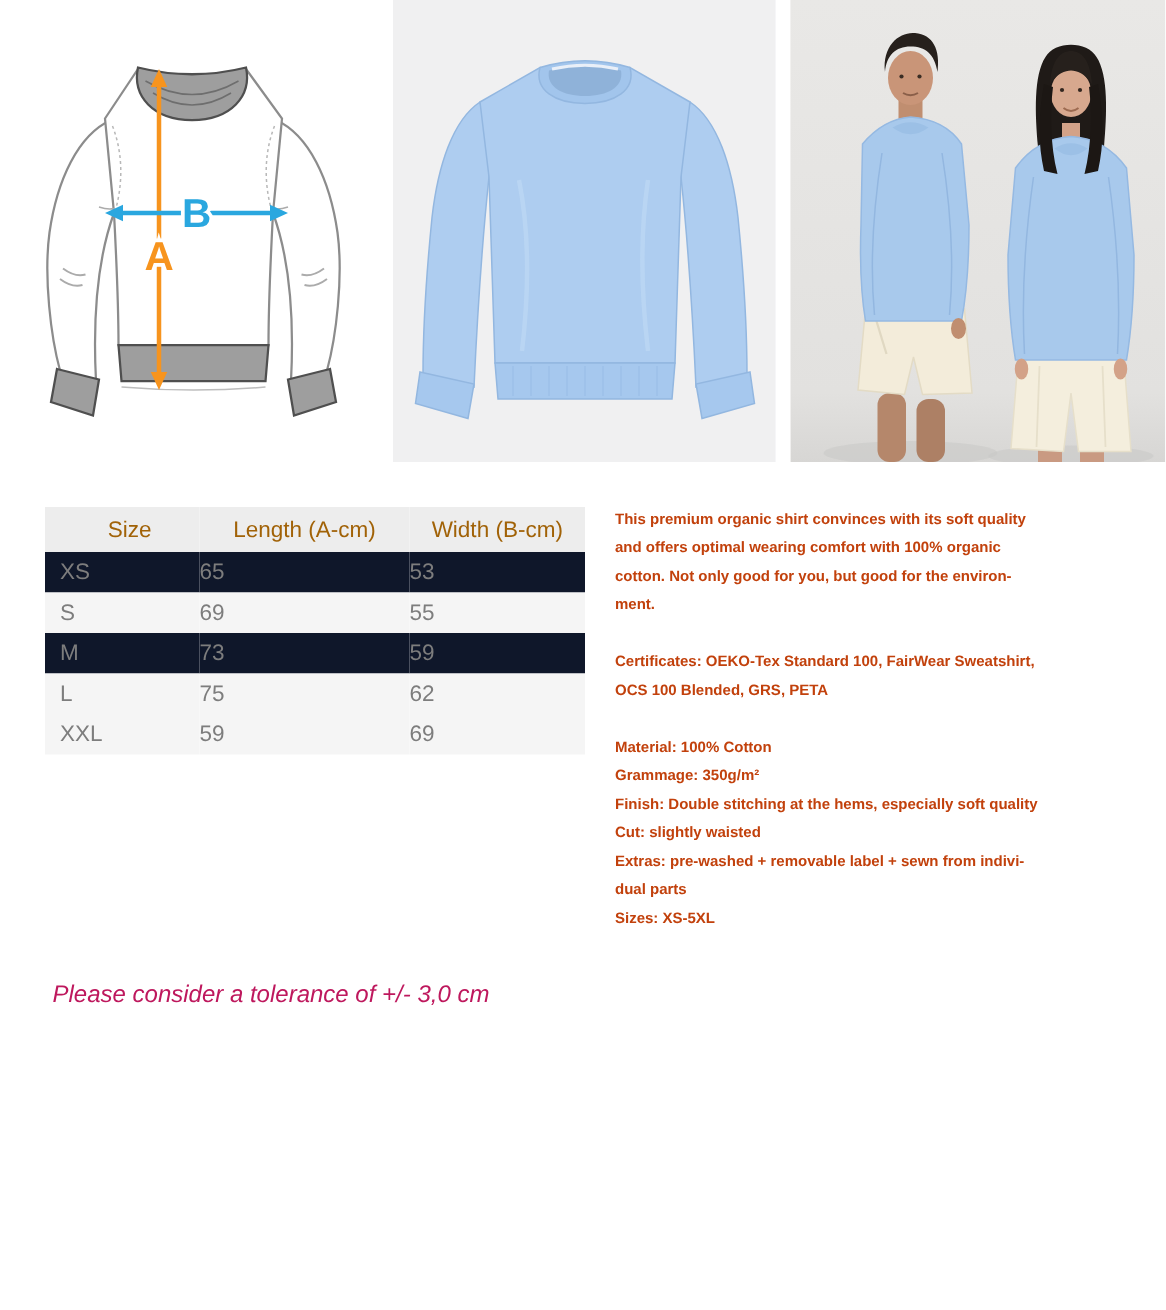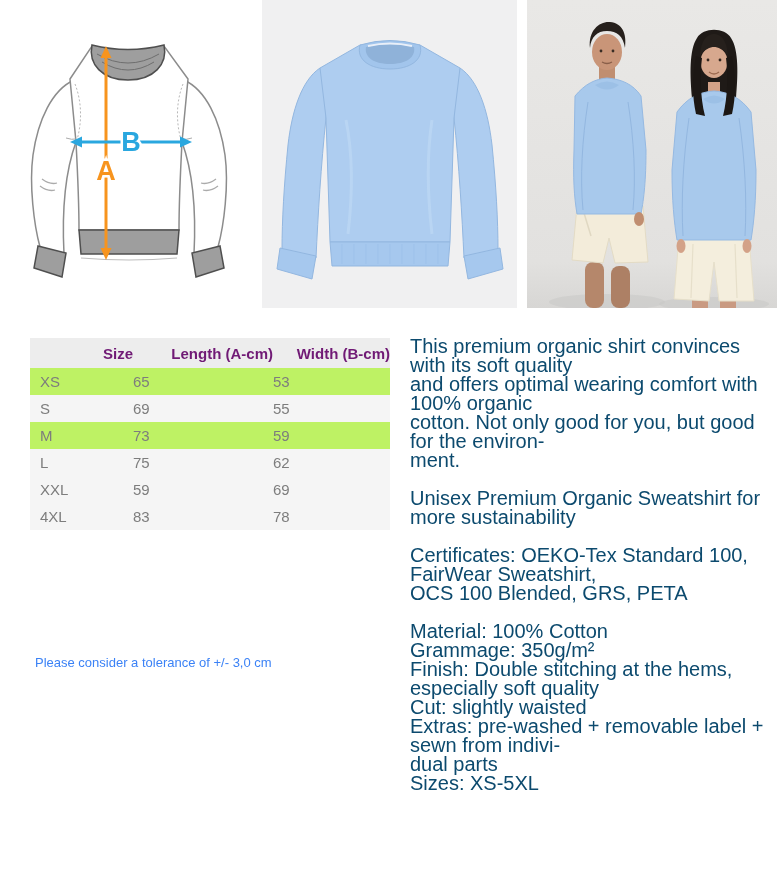--- a/index.html
+++ b/index.html
@@ -14,39 +14,39 @@
   .img-models  { left:527px; width:250px; background:#e7e6e4; }
   .img-box svg { display:block; width:100%; height:100%; }
 
   
   .size-table-wrap { position:absolute; left:30px; top:338px; width:360px; }
   table.size-table { border-collapse:collapse; width:360px; font-size:15px; table-layout:fixed; }
   table.size-table col.c1 { width:103px; }
   table.size-table col.c2 { width:140px; }
   table.size-table col.c3 { width:117px; }
   table.size-table th {
-    background:#ededed; color:#701a75; font-weight:700; text-align:right;
+    background:#ededed; color:#a16207; font-weight:400; text-align:center;
     height:30px; padding:0 0 0 0; vertical-align:middle;
   }
   table.size-table th:first-child, table.size-table td:first-child { padding-left:10px; }
   table.size-table td { height:27px; color:#7d7d7d; vertical-align:middle; }
-  table.size-table tr.odd  td { background:#bef264; }
+  table.size-table tr.odd  td { background:#0f172a; }
   table.size-table tr.even td { background:#f5f5f5; }
 
   
   .tolerance-note {
     position:absolute; left:35px; top:655px; width:340px;
-    font-size:13px; color:#3b82f6;
+    font-size:16px; color:#be185d;font-style:italic;
   }
 
   
   .description { position:absolute; left:410px; top:337px; width:362px; }
   .description p {
-    font-size:20px; line-height:19px; color:#0c4a6e;
-    white-space:pre-line; margin:0 0 19px 0;
+    font-size:10px; line-height:19px; color:#c2410c;
+    white-space:pre-line; margin:0 0 19px 0;font-weight:bold;
   }
 </style>
 </head>
 <body>
 
 <div class="canvas">
 
   <div class="img-box img-diagram">
     <svg viewBox="0 0 258 308">
 
@@ -204,37 +204,31 @@
           <tr class="even">
             <td>L</td>
             <td>75</td>
             <td>62</td>
           </tr>
           <tr class="even">
             <td>XXL</td>
             <td>59</td>
             <td>69</td>
           </tr>
-          <tr class="even">
-            <td>4XL</td>
-            <td>83</td>
-            <td>78</td>
-          </tr>
         </tbody>
     </table>
   </div>
 
   <div class="tolerance-note">Please consider a tolerance of +/- 3,0 cm</div>
 
   <div class="description">
     <p>This premium organic shirt convinces with its soft quality
 and offers optimal wearing comfort with 100% organic
 cotton. Not only good for you, but good for the environ-
 ment.</p>
-    <p>Unisex Premium Organic Sweatshirt for more sustainability</p>
     <p>Certificates: OEKO-Tex Standard 100, FairWear Sweatshirt,
 OCS 100 Blended, GRS, PETA</p>
     <p>Material: 100% Cotton
 Grammage: 350g/m²
 Finish: Double stitching at the hems, especially soft quality
 Cut: slightly waisted
 Extras: pre-washed + removable label + sewn from indivi-
 dual parts
 Sizes: XS-5XL</p>
   </div>

